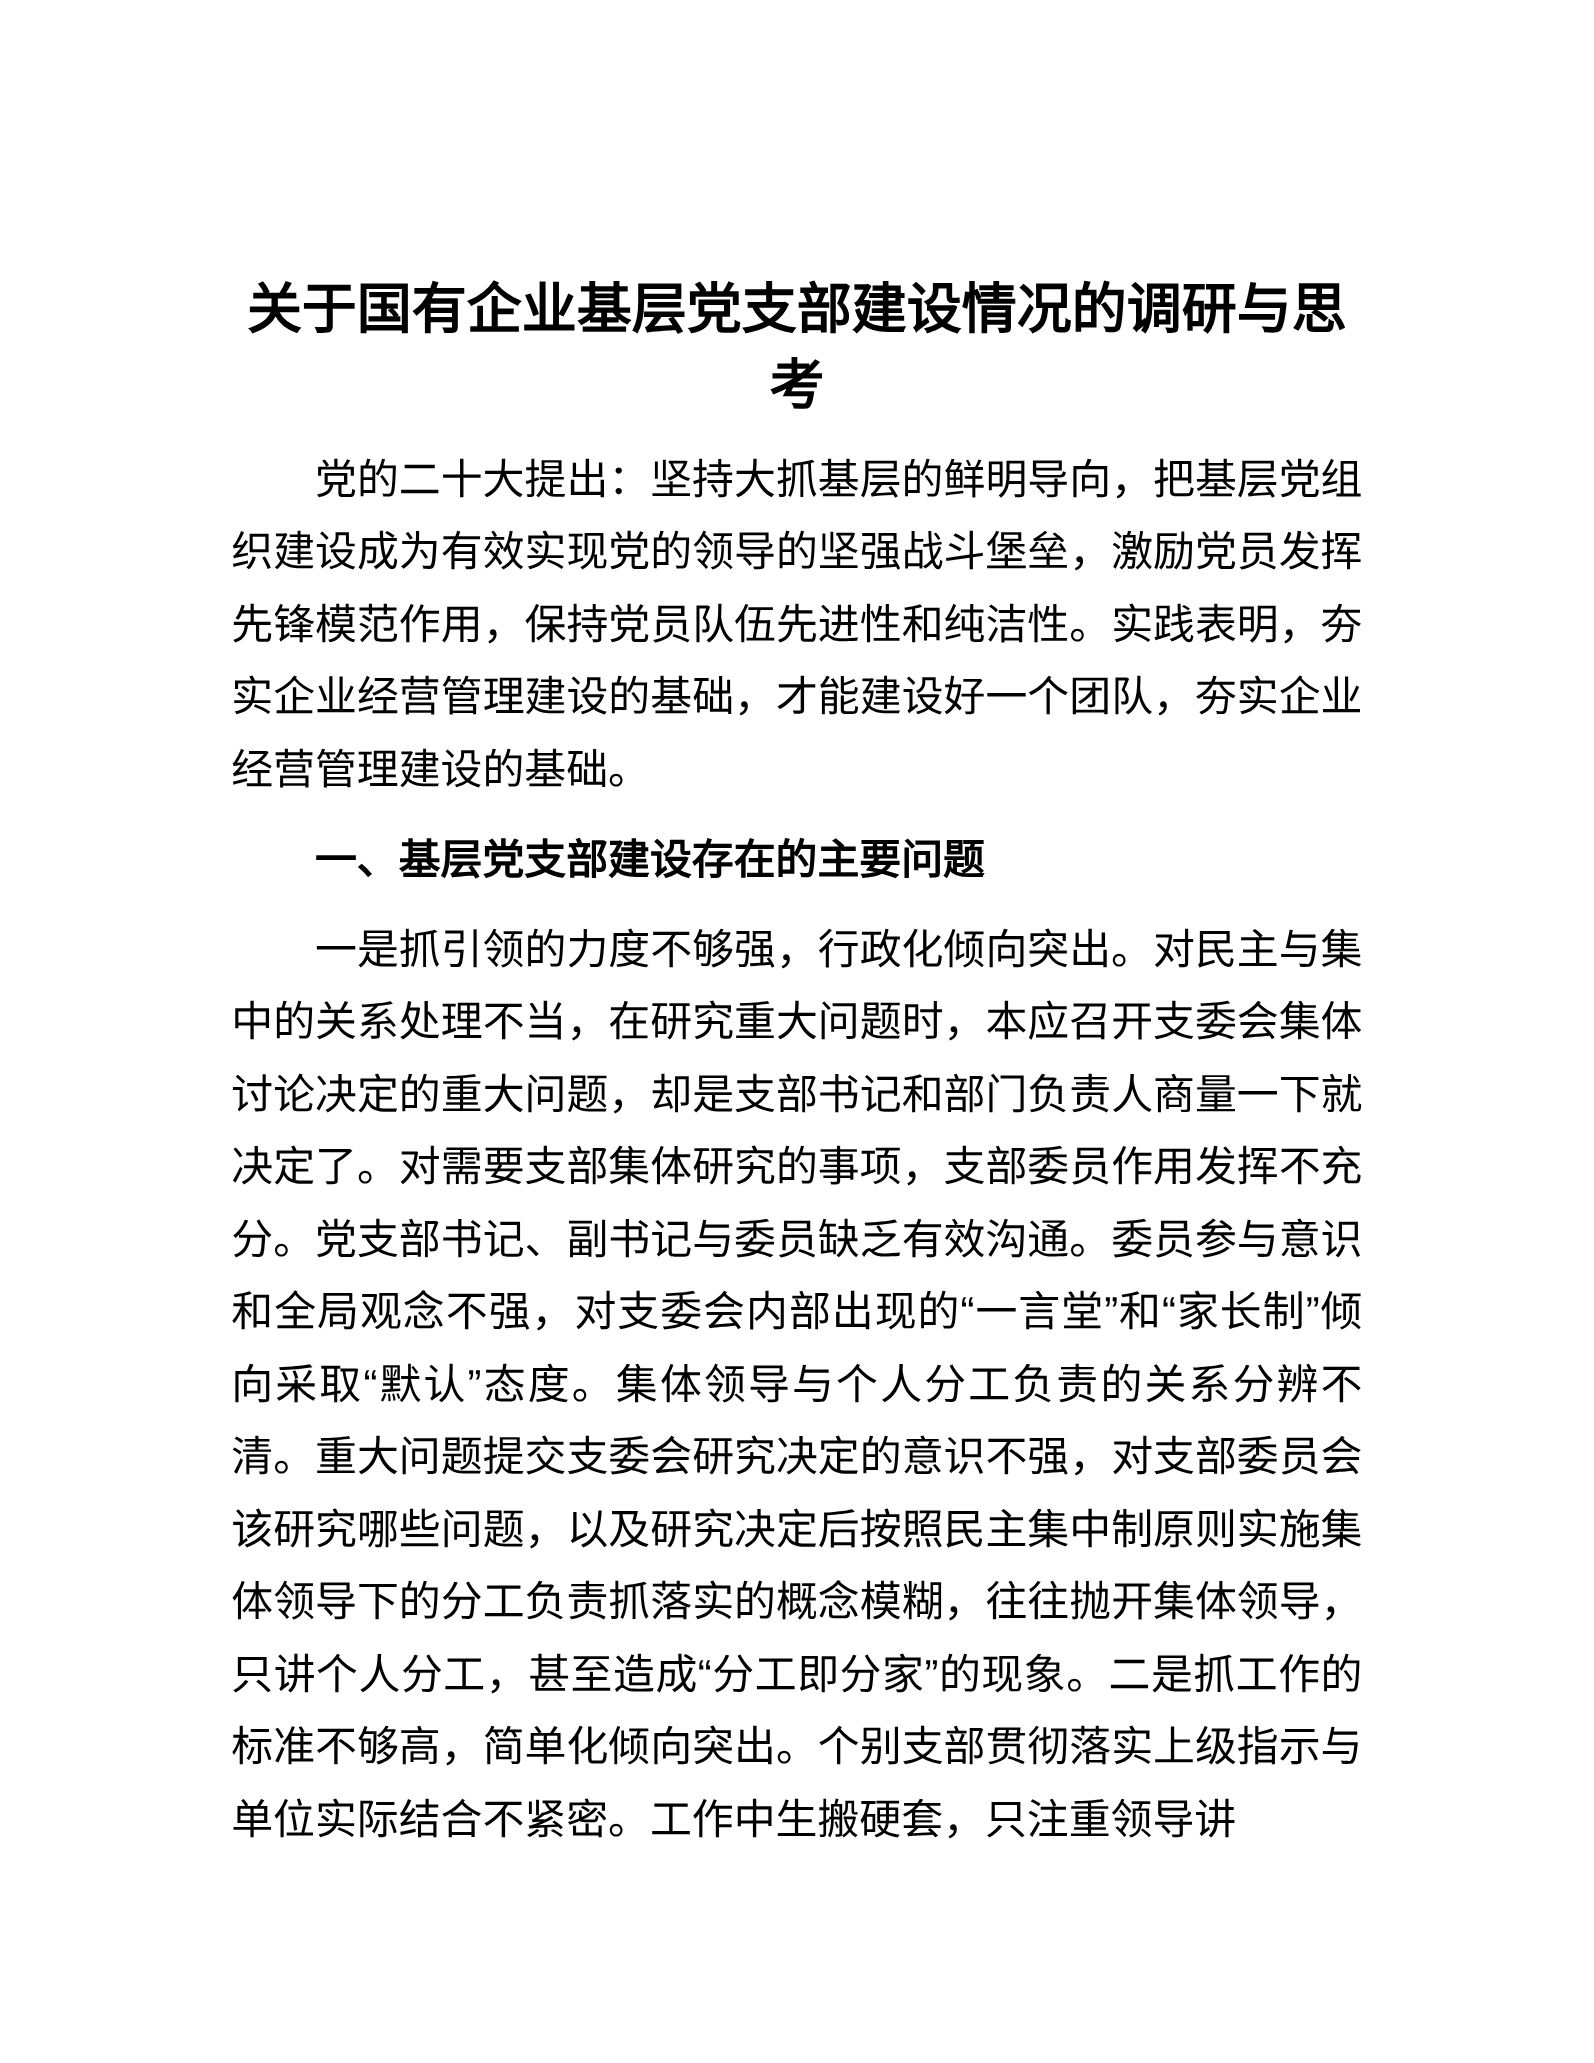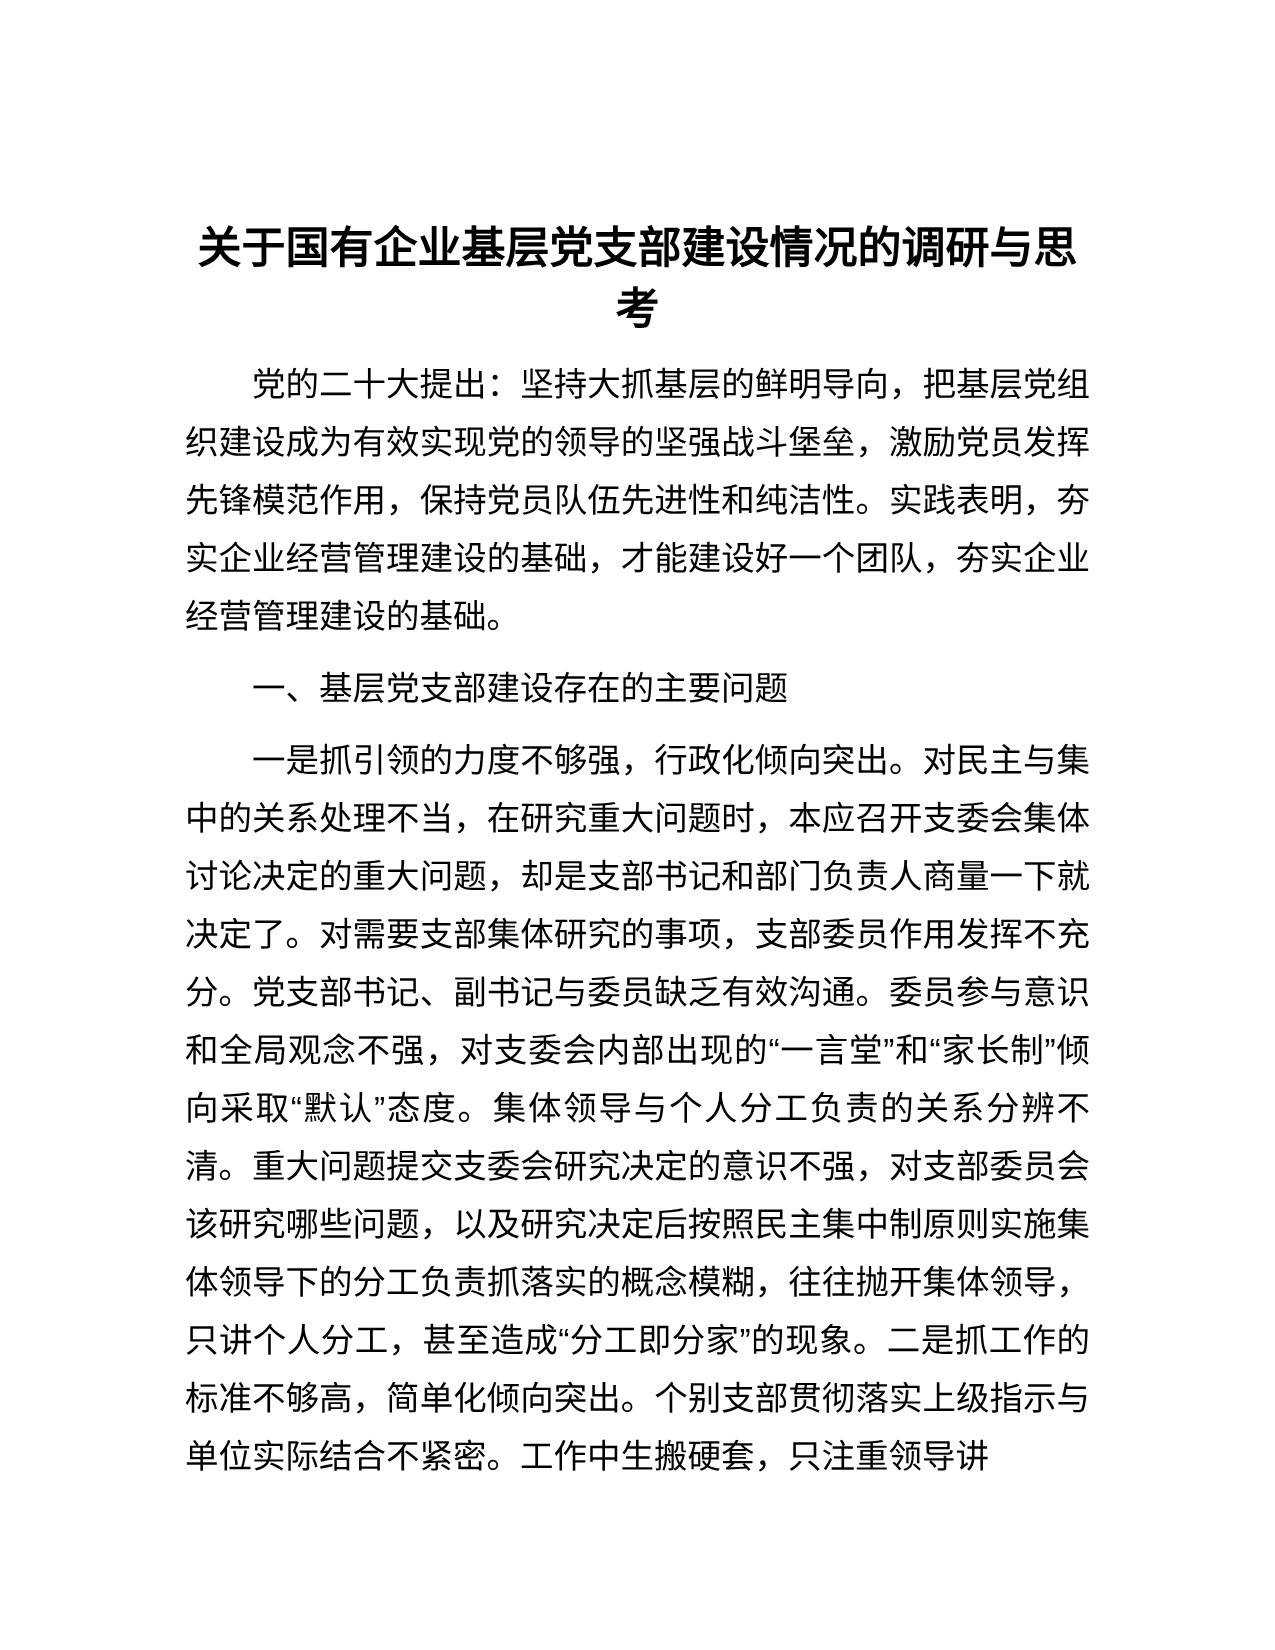--- a/index.html
+++ b/index.html
@@ -35,21 +35,21 @@
     font-weight: normal;
     text-align: justify;
     text-justify: inter-ideograph;
     text-indent: 2em;
     margin: 0 0 14px 0;
     word-break: break-all;
   }
   .section-heading {
     font-size: 33.5px;
     line-height: 58px;
-    font-weight: normal;
+    font-weight: bold;
     text-align: left;
     text-indent: 2em;
     margin: 0 0 14px 0;
   }
 </style>
 </head>
 <body>
 
 <div class="page">
   <h1 class="doc-title">关于国有企业基层党支部建设情况的调研与思考</h1>

